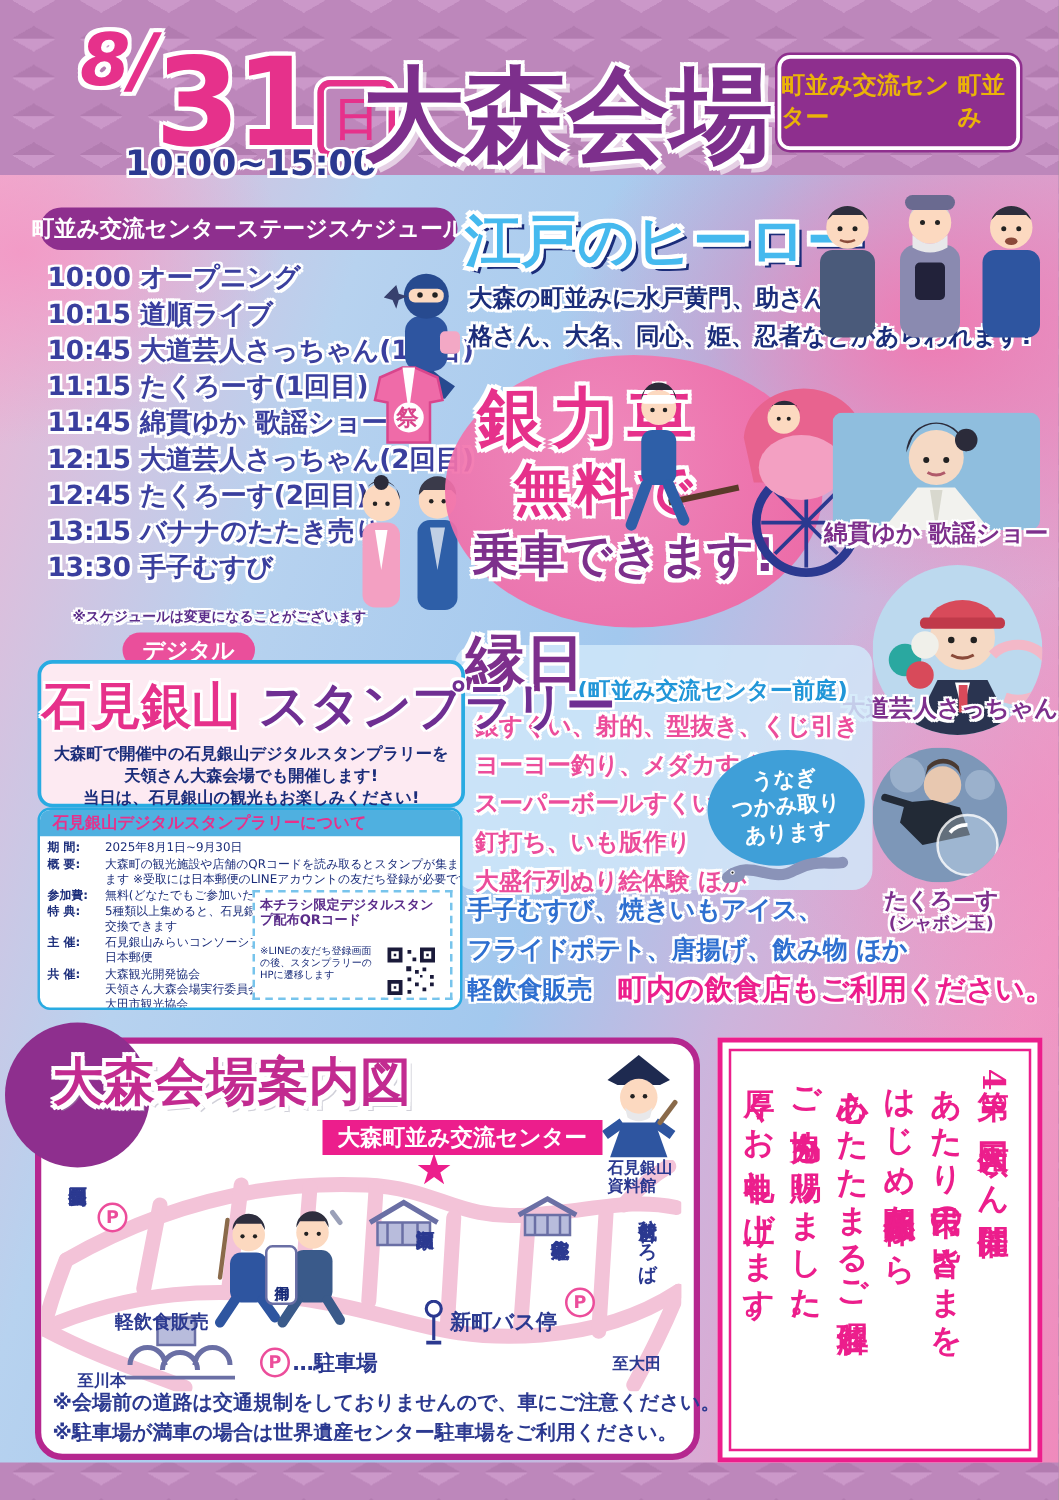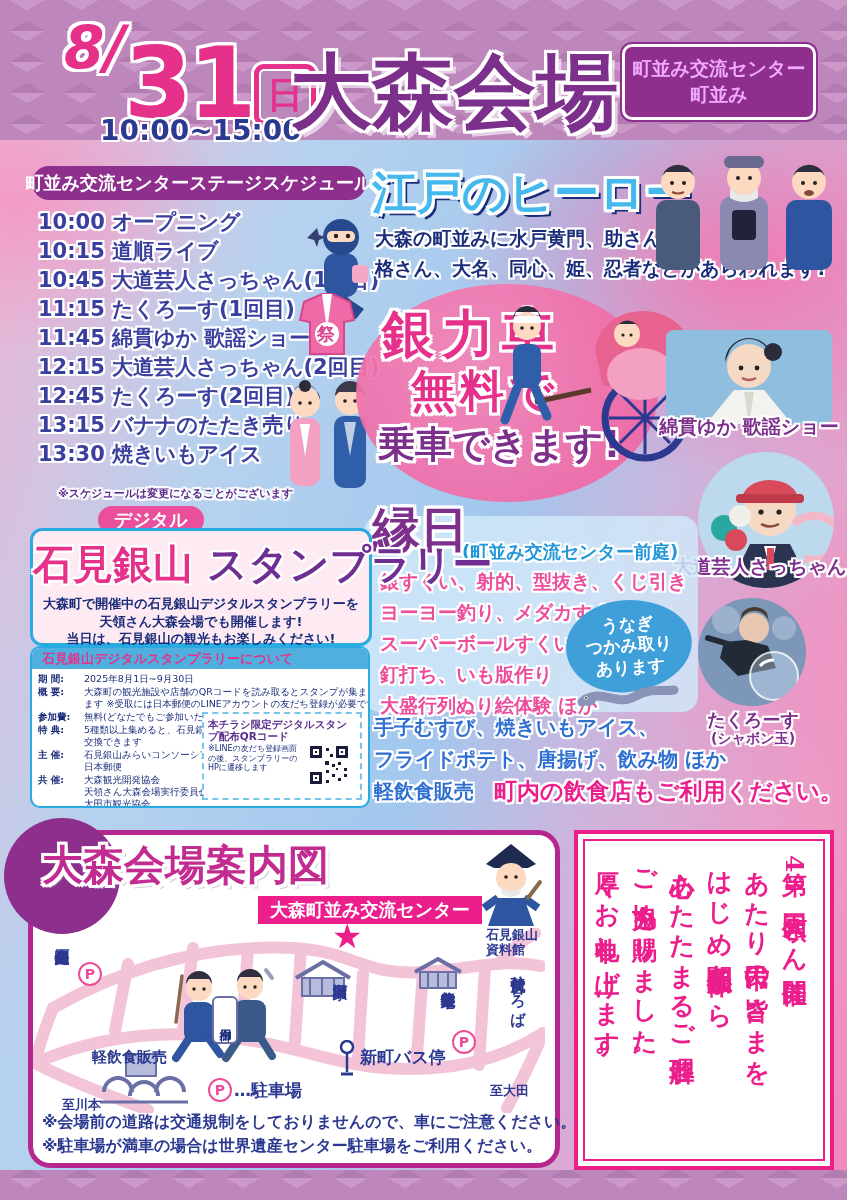--- a/index.html
+++ b/index.html
@@ -23,21 +23,21 @@
       radial-gradient(ellipse 330px 270px at 97% 50%, rgba(242,140,190,.55), rgba(242,140,190,0) 72%),
       linear-gradient(108deg,#eeb5d3 0%,#b7d2ef 26%,#a2c8ee 52%,#cdb4dc 68%,#ee9bc6 88%,#ef8abc 100%);}
   .abs{position:absolute;} .nw{white-space:nowrap;} .b{font-weight:bold;} .ctr{text-align:center;}
   
   .hdr-num{color:var(--mag);font-weight:bold;font-style:italic;text-shadow:var(--ow3);}
   .hdr-day-box{border:5px solid var(--mag);border-radius:10px;color:var(--mag);font-weight:bold;
     box-shadow:0 0 0 3px #fff, inset 0 0 0 2px #fff;display:flex;align-items:center;justify-content:center;}
   .hdr-time{color:var(--navy);font-weight:bold;text-shadow:var(--ow);}
   .hdr-venue{color:var(--purple);font-weight:bold;text-shadow:var(--ow3),6px 6px 0 rgba(255,255,255,.6);}
   .hdr-badge{background:#8e2f8e;border:3px solid #fff;border-radius:10px;box-shadow:0 0 0 2px #8e2f8e;
-    color:#f0abfc;font-weight:bold;display:flex;flex-direction:column;align-items:center;justify-content:center;line-height:1.35;}
+    color:#eab308;font-weight:bold;display:flex;align-items:center;justify-content:center;line-height:1.35;}
   
   .sched-badge{background:#8e2f8e;border-radius:18px;color:#fff;font-weight:bold;display:flex;align-items:center;justify-content:center;}
   .sched-row{display:flex;font-weight:bold;color:#3a3f9e;text-shadow:var(--ow);line-height:29px;font-size:21px;}
   .sched-time{width:74px;flex:none;}
   .sched-note{color:#5b2d8a;font-weight:bold;text-shadow:var(--ow);}
   
   .dig-badge{background:#ea4f9b;border-radius:16px;color:#fff;font-weight:bold;padding:2px 16px;text-shadow:none;}
   .sr-box{background:#fdeaf2;border:3px solid var(--sky);border-radius:12px;}
   .sr-title{font-weight:bold;font-size:40px;text-shadow:var(--ow);white-space:nowrap;}
   .sr-desc{color:var(--dnavy);font-weight:bold;font-size:13px;line-height:1.35;}
@@ -179,21 +179,21 @@
     <div class="sched-row nw">
         <span class="sched-time">12:45</span>
         <span>たくろーす(2回目)</span>
       </div>
     <div class="sched-row nw">
         <span class="sched-time">13:15</span>
         <span>バナナのたたき売り</span>
       </div>
     <div class="sched-row nw">
         <span class="sched-time">13:30</span>
-        <span>焼きいもアイス</span>
+        <span>手子むすび</span>
       </div>
   </div>
   <div class="abs sched-note nw" style="left:58px;top:486px;font-size:11px;">※スケジュールは変更になることがございます</div>
 
   <svg class="abs deco" style="left:300px;top:205px;width:78px;height:120px;" viewBox="0 0 78 120">
     <path d="M30 112 L22 90 L40 86 L52 96 L64 104 L56 114 Z" fill="#274a8f"></path>
     <rect x="24" y="48" width="34" height="44" rx="12" fill="#2e55a0"></rect>
     <circle cx="41" cy="32" r="18" fill="#274a8f"></circle>
     <rect x="27" y="26" width="28" height="11" rx="5" fill="#fcd9c0"></rect>
     <circle cx="36" cy="31" r="2.2" fill="#222"></circle>
@@ -405,21 +405,21 @@
           <span class="ab-label">共 催:</span>
           <span>
             <div class="ab-line">大森観光開発協会</div>
             <div class="ab-line">天領さん大森会場実行委員会</div>
             <div class="ab-line">大田市観光協会</div>
           </span>
         </div>
     </div>
     <div class="qr-box abs" style="right:6px;bottom:6px;width:148px;height:76px;padding:4px;">
       <div class="qr-title">本チラシ限定デジタルスタンプ配布QRコード</div>
-      <div style="display:flex;margin-top:2px;gap:8px;">
+      <div style="display:flex;margin-top:14px;gap:8px;">
         <div class="qr-note">※LINEの友だち登録画面の後、スタンプラリーのHPに遷移します</div>
         <svg width="42" height="42" viewBox="0 0 42 42">
           <rect width="42" height="42" fill="#fff"></rect>
           <g fill="#1a1a3a">
             <rect x="2" y="2" width="12" height="12"></rect>
               <rect x="28" y="2" width="12" height="12"></rect>
               <rect x="2" y="28" width="12" height="12"></rect>
             <rect x="5" y="5" width="6" height="6" fill="#fff"></rect>
               <rect x="31" y="5" width="6" height="6" fill="#fff"></rect>
               <rect x="5" y="31" width="6" height="6" fill="#fff"></rect>

